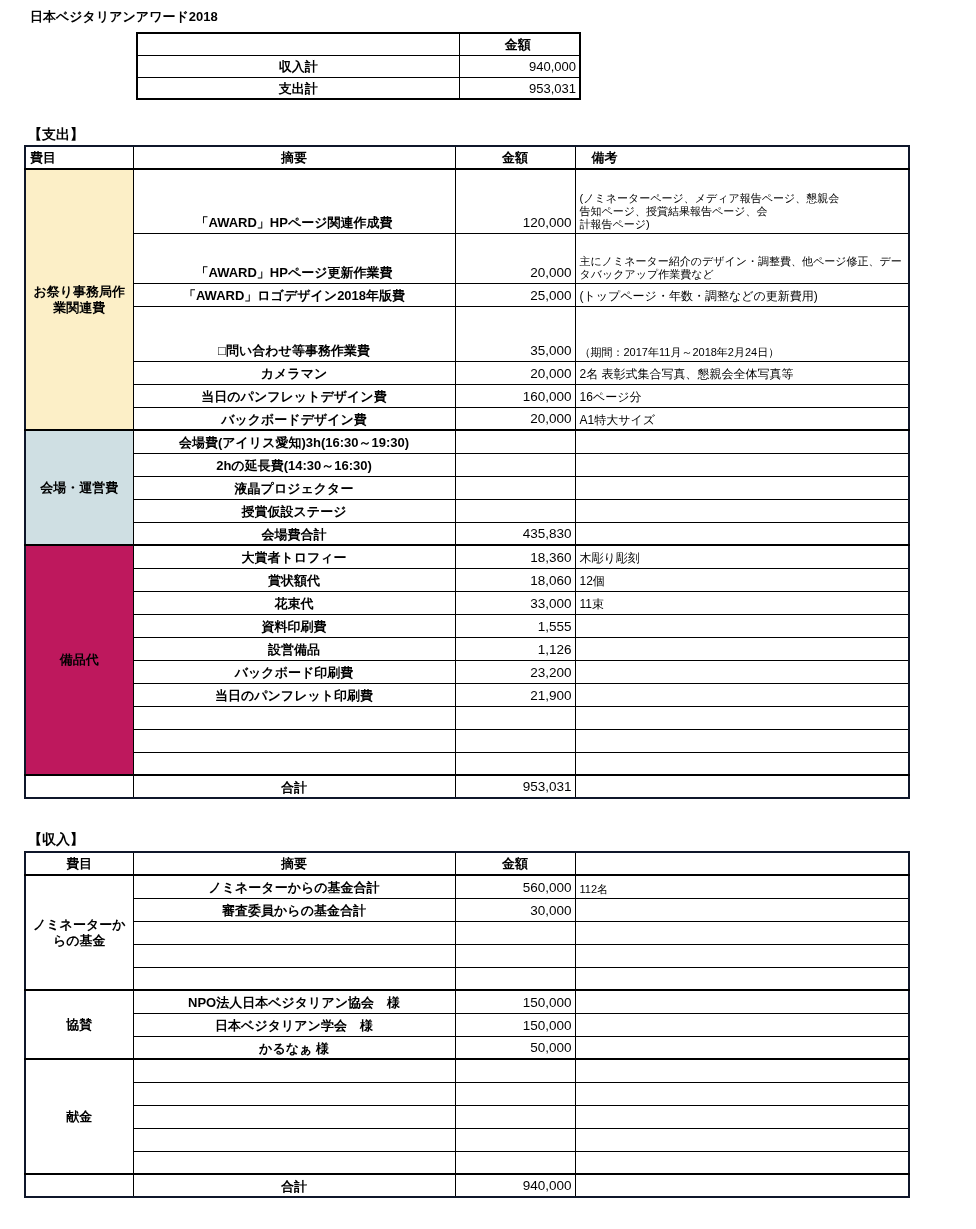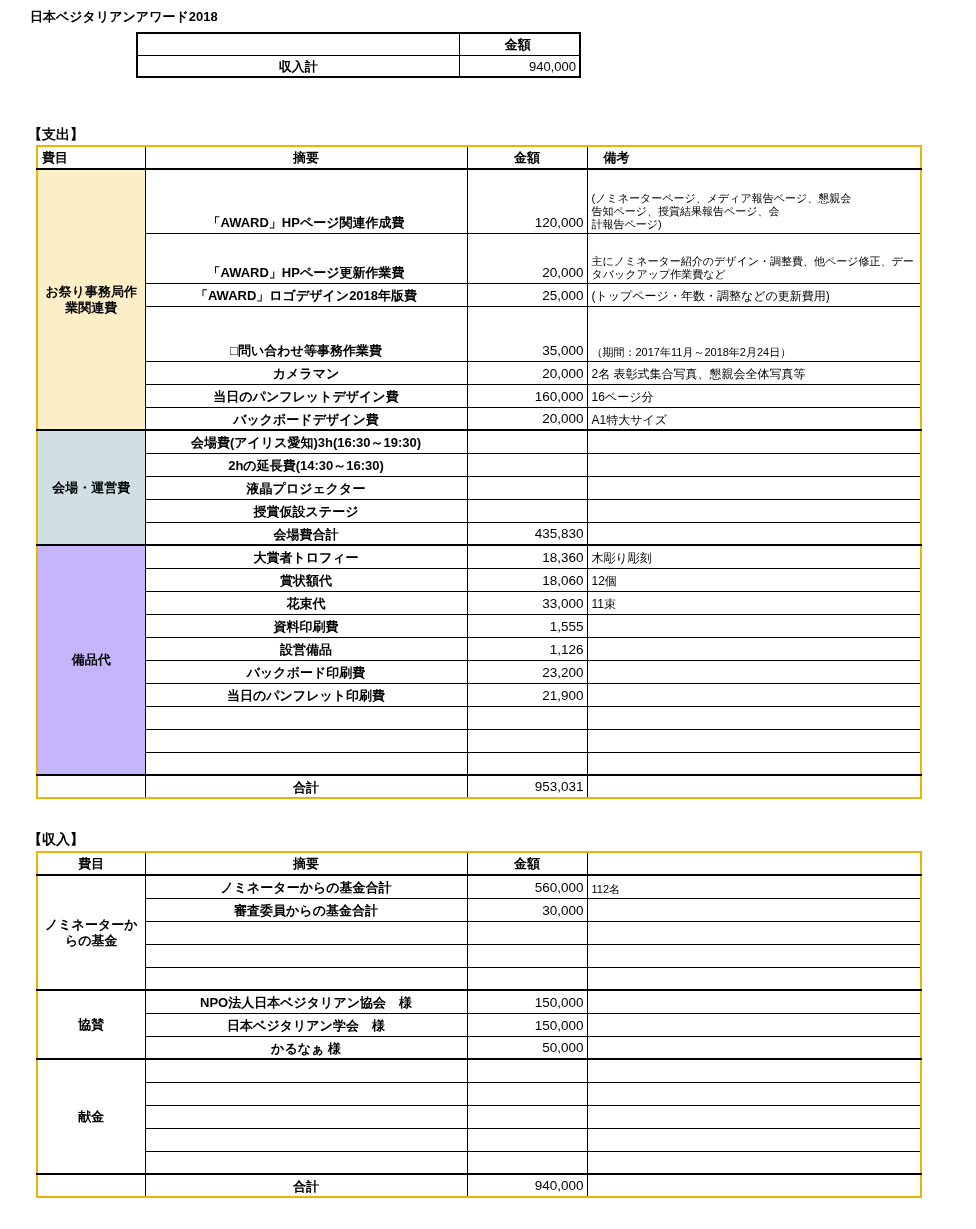--- a/index.html
+++ b/index.html
@@ -15,35 +15,35 @@
   td{border:1px solid #000;overflow:hidden;font-size:13px;line-height:1.18;vertical-align:bottom;padding:0 0 2px 0;}
 
   
   .summary{position:absolute;left:136px;top:32px;width:443px;border:2px solid #000;}
   .summary tr{height:22px;}
   .summary .c-label{width:322px;text-align:center;font-weight:bold;margin-top:36px;}
   .summary .c-amt{width:121px;text-align:right;padding-right:3px;}
   .summary .hdr{text-align:center;font-weight:bold;}
 
   
-  .main{position:absolute;left:36px;width:884px;border:2px solid #eab308;}
+  .main{position:absolute;left:24px;width:884px;border:2px solid #0f172a;}
   .t-expense{top:145px;}
   .t-income{top:851px;}
   .main tr{height:23px;}
   tr.h64{height:64px;} tr.h50{height:50px;} tr.h55{height:55px;}
   .main thead td{vertical-align:middle;font-weight:bold;border-bottom:2px solid #000;padding-bottom:0;}
   .main .hd-cat{text-align:left;padding-left:4px;}
   .t-income .hd-cat{text-align:center;padding-left:0;}
   .main .hd-desc,.main .hd-amt{text-align:center;margin-left:39px;}
   .main .hd-note{text-align:left;padding-left:16px;}
 
   .cat{vertical-align:middle;text-align:center;font-weight:bold;padding:0 2px;margin-top:43px;}
   .catY{background:#fcefc7;}
   .catB{background:#cfdfe3;}
-  .catP{background:#c4b5fd;}
+  .catP{background:#be185d;}
   .desc{text-align:center;font-weight:bold;}
   .amt{text-align:right;padding-right:3px;font-size:13.5px;margin-left:24px;}
   .note{text-align:left;padding-left:4px;font-size:12px;white-space:pre-line;}
   .note.lg{font-size:11px;}
   .note.sm{font-size:11px;}
   tr.gstart td{border-top:2px solid #000;}
 </style>
 </head>
 <body>
 
@@ -58,20 +58,24 @@
       </colgroup>
     <tbody>
         <tr>
       <td class="c-label"></td>
       <td class="c-amt hdr">金額</td>
     </tr>
     <tr>
       <td class="c-label">収入計</td>
       <td class="c-amt">940,000</td>
     </tr>
+    <tr>
+      <td class="c-label">支出計</td>
+      <td class="c-amt">953,031</td>
+    </tr>
   </tbody>
     </table>
 
   <div class="section-label label-expense">【支出】</div>
 
   <table class="main t-expense">
     <colgroup>
         <col style="width:108px">
         <col style="width:322px">
         <col style="width:120px">

